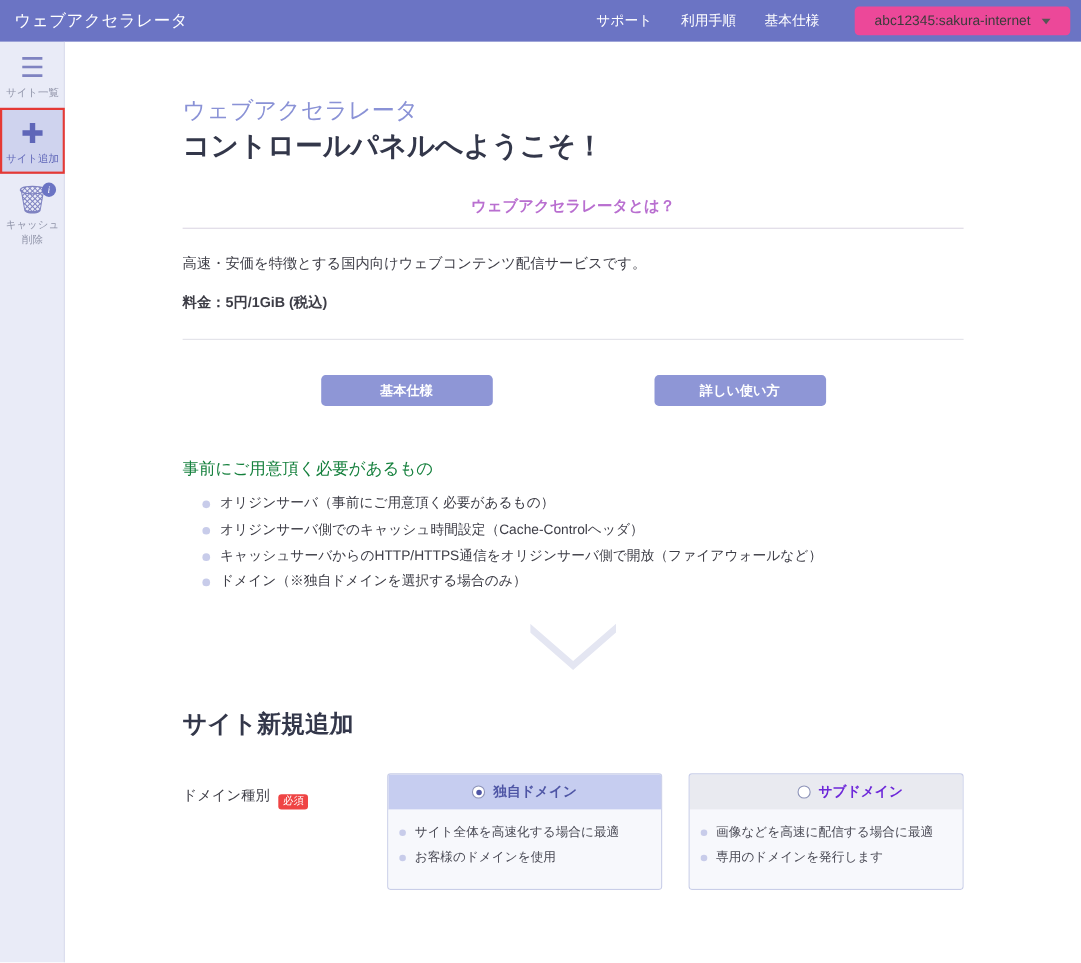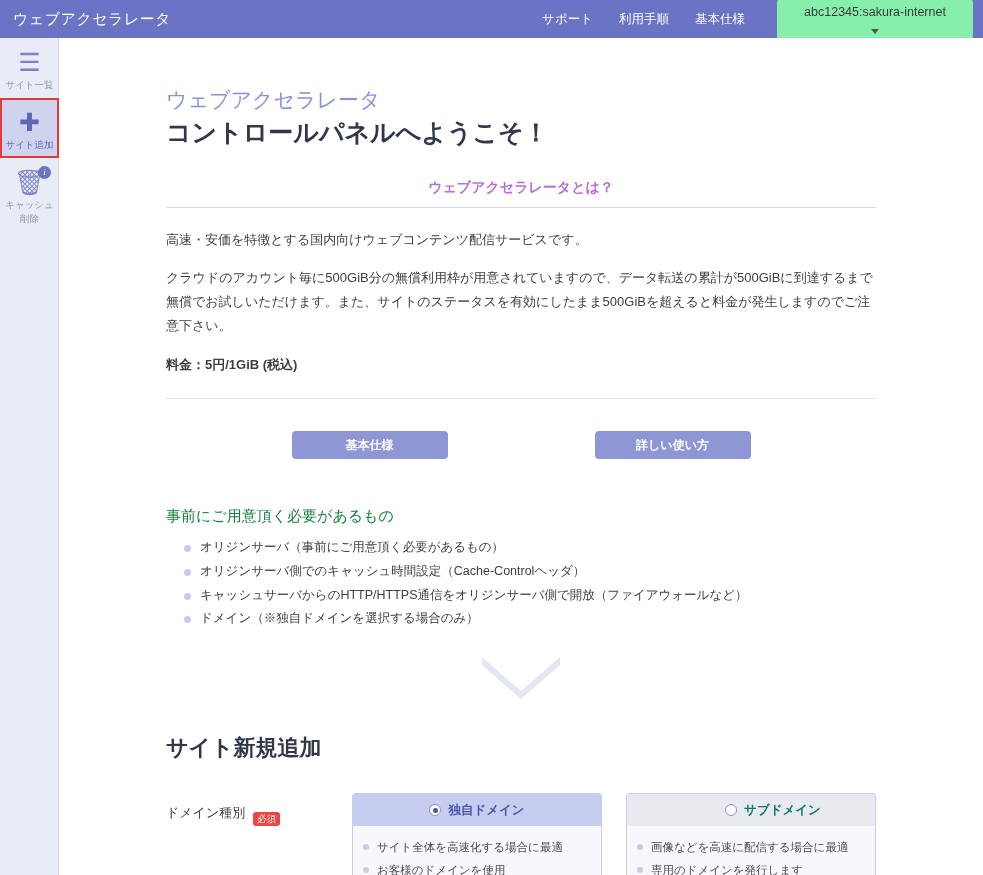--- a/index.html
+++ b/index.html
@@ -29,30 +29,30 @@
   }
   .header-nav {
     margin-left: auto;
     display: flex; align-items: center;
     gap: 26px;
     font-size: 12.5px;
     padding-right: 10px;
   }
   .header-nav a { color: #fff; text-decoration: none; }
   .account-box {
-    background: #86efac;
+    background: #ec4899;
     color: #3b3b3b;
     border-radius: 4px;
     font-size: 12.5px;
     padding: 6px 12px;
     min-width: 196px;
     display: flex; align-items: center;
+    justify-content: center;
     gap: 10px;
     margin-left: 6px;
-    flex-direction: column;
   }
   .caret-down {
     width: 0; height: 0;
     border-left: 4px solid transparent;
     border-right: 4px solid transparent;
     border-top: 5px solid #555;
     display: inline-block;
   }
 
   
@@ -238,21 +238,21 @@
   }
   .card-head {
     height: 32px;
     display: flex; align-items: center; justify-content: center;
     gap: 7px;
     font-size: 12.5px;
     font-weight: bold;
     text-align: center;
   }
   .card.selected .card-head { background: #c6cdf0; color: #4e55a5; }
-  .card.unselected .card-head { background: #e9eaf0; color: #0f766e; padding-left: 44px; }
+  .card.unselected .card-head { background: #e9eaf0; color: #6d28d9; padding-left: 44px; }
   .radio {
     width: 12px; height: 12px;
     border-radius: 50%;
     border: 1px solid #8d93b8;
     background: #fff;
     display: inline-block;
     position: relative;
   }
   .card.selected .radio::after {
     content: "";
@@ -317,21 +317,20 @@
   </div>
 
   <div class="main">
     <div class="content">
       <h2 class="page-sub">ウェブアクセラレータ</h2>
       <h1 class="page-title">コントロールパネルへようこそ！</h1>
 
       <div class="section-heading">ウェブアクセラレータとは？</div>
 
       <p class="para small-gap">高速・安価を特徴とする国内向けウェブコンテンツ配信サービスです。</p>
-      <p class="para">クラウドのアカウント毎に500GiB分の無償利用枠が用意されていますので、データ転送の累計が500GiBに到達するまで無償でお試しいただけます。また、サイトのステータスを有効にしたまま500GiBを超えると料金が発生しますのでご注意下さい。</p>
       <p class="price">料金：5円/1GiB (税込)</p>
 
       <div class="divider"></div>
 
       <div class="btn-row">
         <button class="btn">基本仕様</button>
         <button class="btn">詳しい使い方</button>
       </div>
 
       <div class="prep-title">事前にご用意頂く必要があるもの</div>

